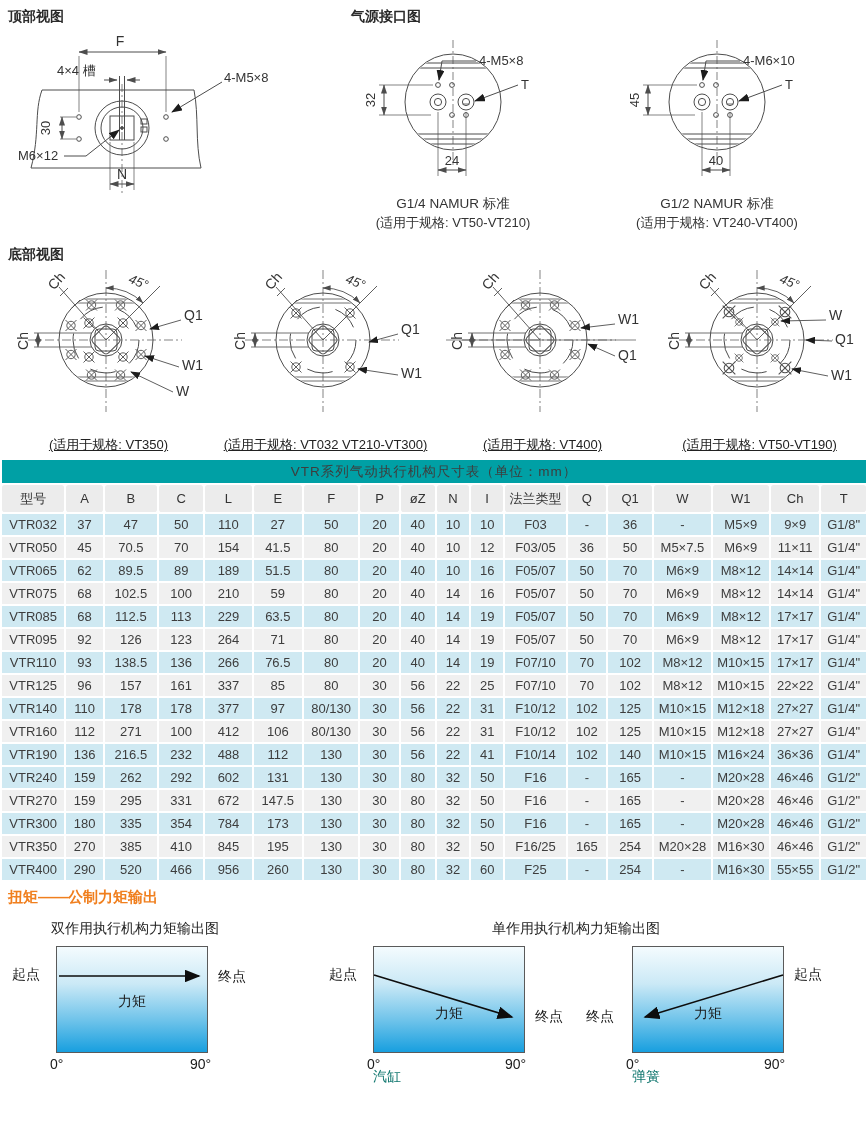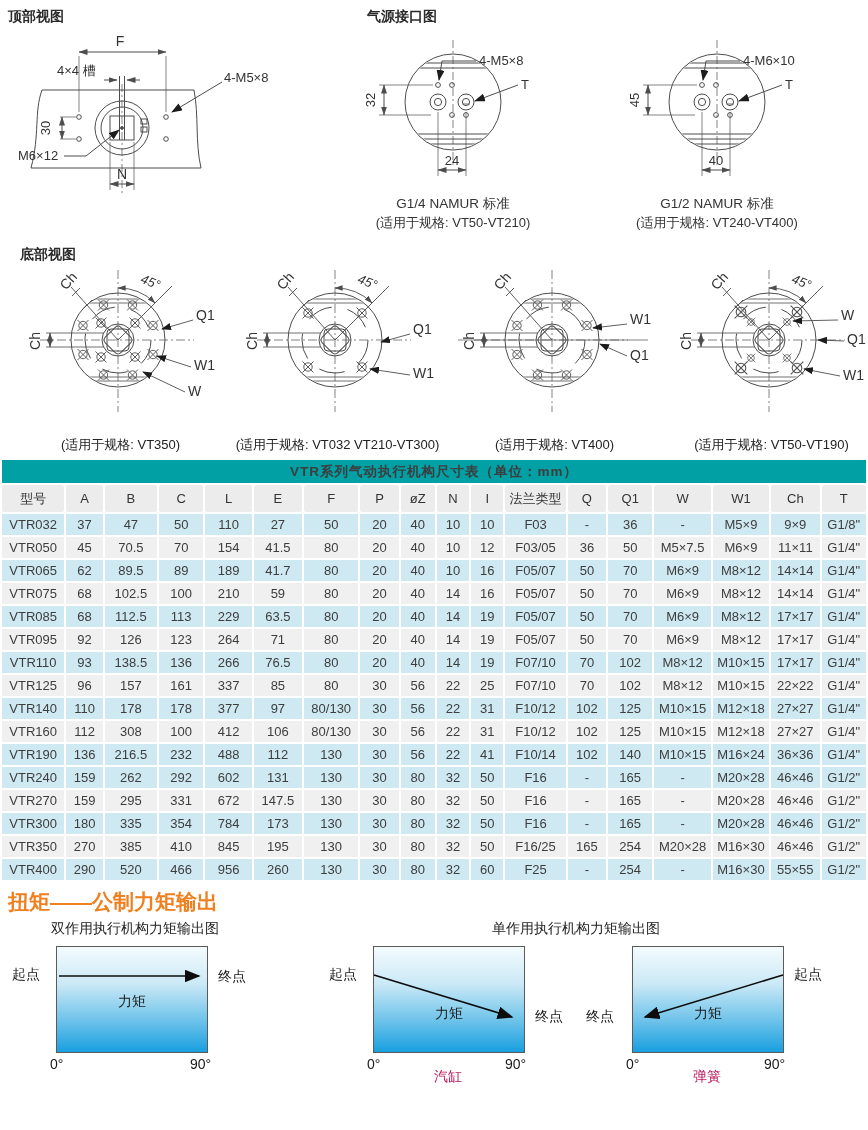--- a/index.html
+++ b/index.html
@@ -6,49 +6,49 @@
   body{width:868px;height:1130px;background:#ffffff;position:relative;overflow:hidden;
        font-family:"Liberation Sans",sans-serif;color:#222;}
   svg text{font-family:"Liberation Sans",sans-serif;fill:#333;}
   .d-title{font-size:14px;font-weight:bold;color:#2a2a2a;}
 
   
   .sec-top{display:flex;height:240px;}
   .topview{width:345px;position:relative;}
   .topview .d-title{position:absolute;top:8px;left:8px;text-align:center;}
   .airgroup{width:523px;position:relative;}
-  .airgroup .d-title{position:absolute;top:8px;left:22px;text-align:right;}
+  .airgroup .d-title{position:absolute;top:8px;left:6px;text-align:right;}
   .air-row{display:flex;margin-top:14px;}
 
   
-  .sec-bottom{position:relative;margin-top:2px;height:212px;margin-left:12px;}
+  .sec-bottom{position:relative;margin-top:2px;height:212px;}
   .bottom-title{position:absolute;top:4px;left:8px;}
   .flange-row{display:flex;padding-top:10px;}
   .flange-col{width:217px;text-align:center;}
-  .flange-cap{font-size:13px;color:#222;margin-top:0px;}
+  .flange-cap{font-size:13px;color:#222;margin-top:0px;text-decoration:underline;}
 
   
   table.dims{border-collapse:collapse;width:868px;table-layout:fixed;font-size:13px;margin-top:4px;}
   table.dims th,table.dims td{border:2px solid #fff;text-align:center;padding:0;color:#3d3d3d;}
-  th.t-title{background:#00a0a5;color:#fff;font-weight:bold;height:23px;font-size:13.5px;letter-spacing:1px;margin-left:32px;}
+  th.t-title{background:#00a0a5;color:#fff;font-weight:normal;height:23px;font-size:13.5px;letter-spacing:1px;margin-left:32px;}
   tr.hdr th{background:#ececec;height:27px;font-weight:normal;color:#333;border-radius:6px;}
   tr.odd td{background:#cfe9f2;height:21px;}
   tr.even td{background:#f0f0f0;height:21px;}
 
   
   .sec-torque{position:relative;height:196px;margin-top:4px;}
-  .torque-heading{position:absolute;left:8px;top:2px;color:#f07f1e;font-size:21px;font-weight:bold;}
+  .torque-heading{position:absolute;left:8px;top:2px;color:#f07f1e;font-size:15px;font-weight:bold;}
   .chart-sub{position:absolute;font-size:14px;color:#222;text-align:center;}
   .chart-box{position:absolute;width:150px;height:105px;border:1px solid #5a5a5a;
              background:linear-gradient(180deg,#f4fbfe 0%,#cbe9f6 35%,#6ec3ea 70%,#189fdf 100%);}
   .arrow-svg{position:absolute;left:0;top:0;width:100%;height:100%;overflow:visible;}
   .t-lbl{position:absolute;width:100%;text-align:center;font-size:14px;color:#1a1a1a;}
   .lbl{position:absolute;font-size:14px;color:#1a1a1a;white-space:nowrap;}
   .deg{position:absolute;font-size:14px;color:#1a1a1a;}
-  .axis-name{position:absolute;font-size:14px;color:#be185d;width:150px;text-align:center;}
+  .axis-name{position:absolute;font-size:14px;color:#0f766e;width:150px;text-align:left;}
 </style>
 </head>
 <body>
 
 <svg width="0" height="0" style="position:absolute" aria-hidden="true">
   <defs>
     <marker id="daE" markerWidth="9" markerHeight="6" refX="8.5" refY="3" orient="auto">
         <path d="M0,0L9,3L0,6z" fill="#4d4d4d"></path>
       </marker>
     <marker id="daS" markerWidth="9" markerHeight="6" refX="8.5" refY="3" orient="auto-start-reverse">
@@ -403,21 +403,21 @@
           <td>M6×9</td>
           <td>11×11</td>
           <td>G1/4"</td>
         </tr>
         <tr class="odd">
           <td>VTR065</td>
           <td>62</td>
           <td>89.5</td>
           <td>89</td>
           <td>189</td>
-          <td>41.7</td>
+          <td>51.5</td>
           <td>80</td>
           <td>20</td>
           <td>40</td>
           <td>10</td>
           <td>16</td>
           <td>F05/07</td>
           <td>50</td>
           <td>70</td>
           <td>M6×9</td>
           <td>M8×12</td>
@@ -540,21 +540,21 @@
           <td>102</td>
           <td>125</td>
           <td>M10×15</td>
           <td>M12×18</td>
           <td>27×27</td>
           <td>G1/4"</td>
         </tr>
         <tr class="even">
           <td>VTR160</td>
           <td>112</td>
-          <td>308</td>
+          <td>271</td>
           <td>100</td>
           <td>412</td>
           <td>106</td>
           <td>80/130</td>
           <td>30</td>
           <td>56</td>
           <td>22</td>
           <td>31</td>
           <td>F10/12</td>
           <td>102</td>

